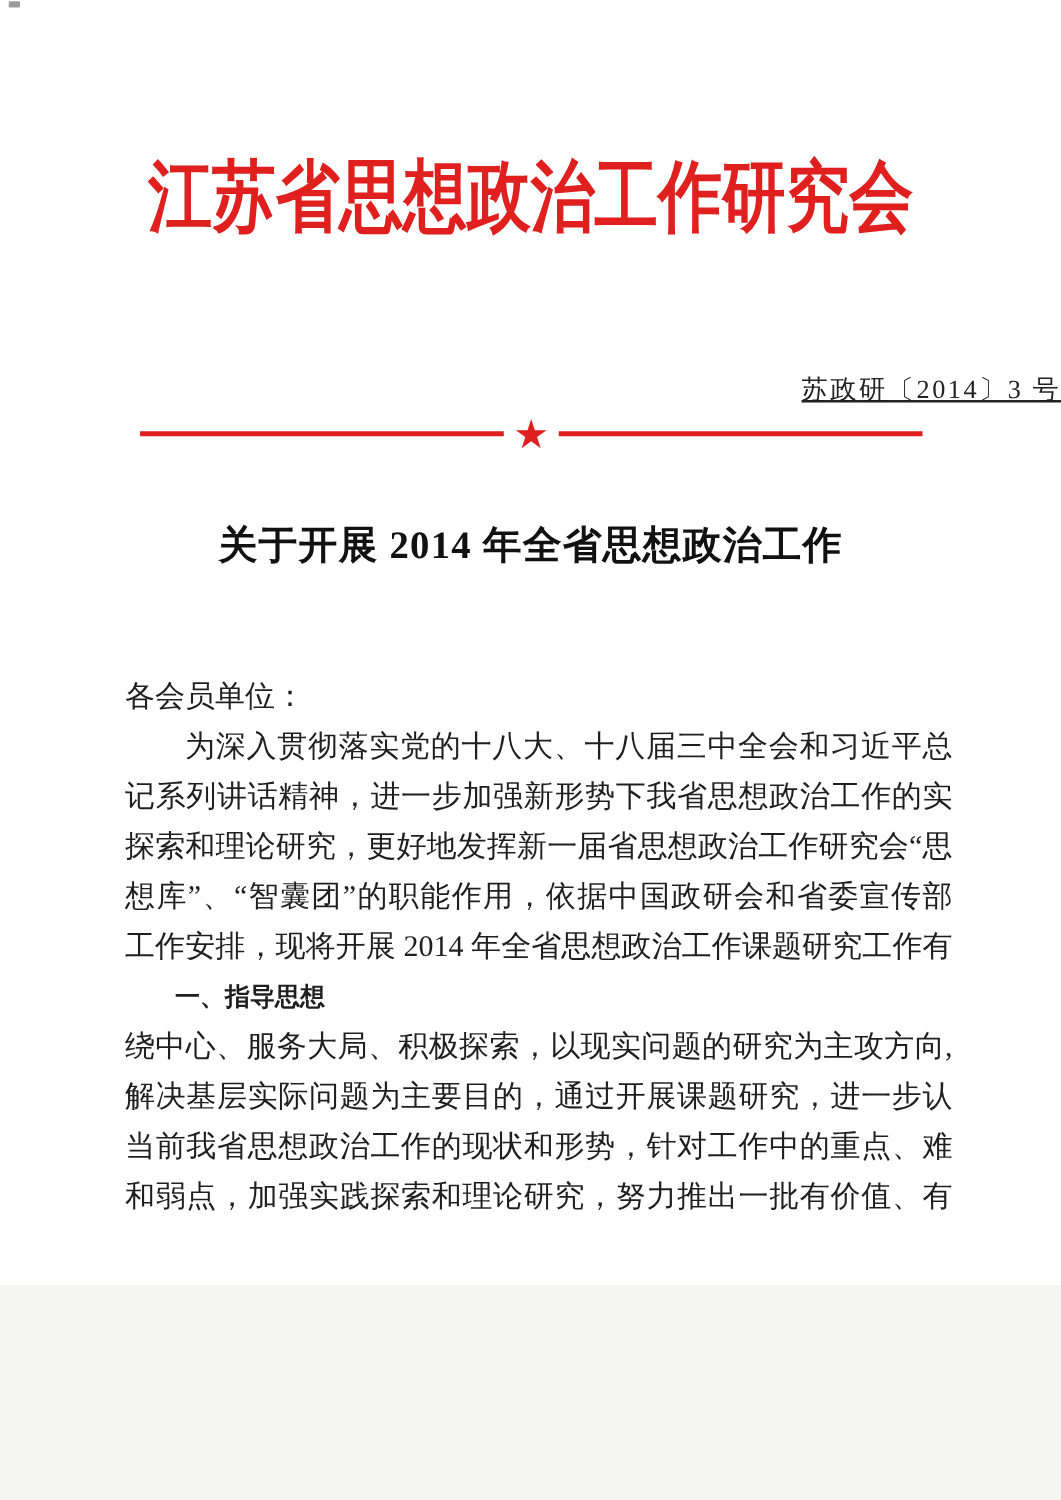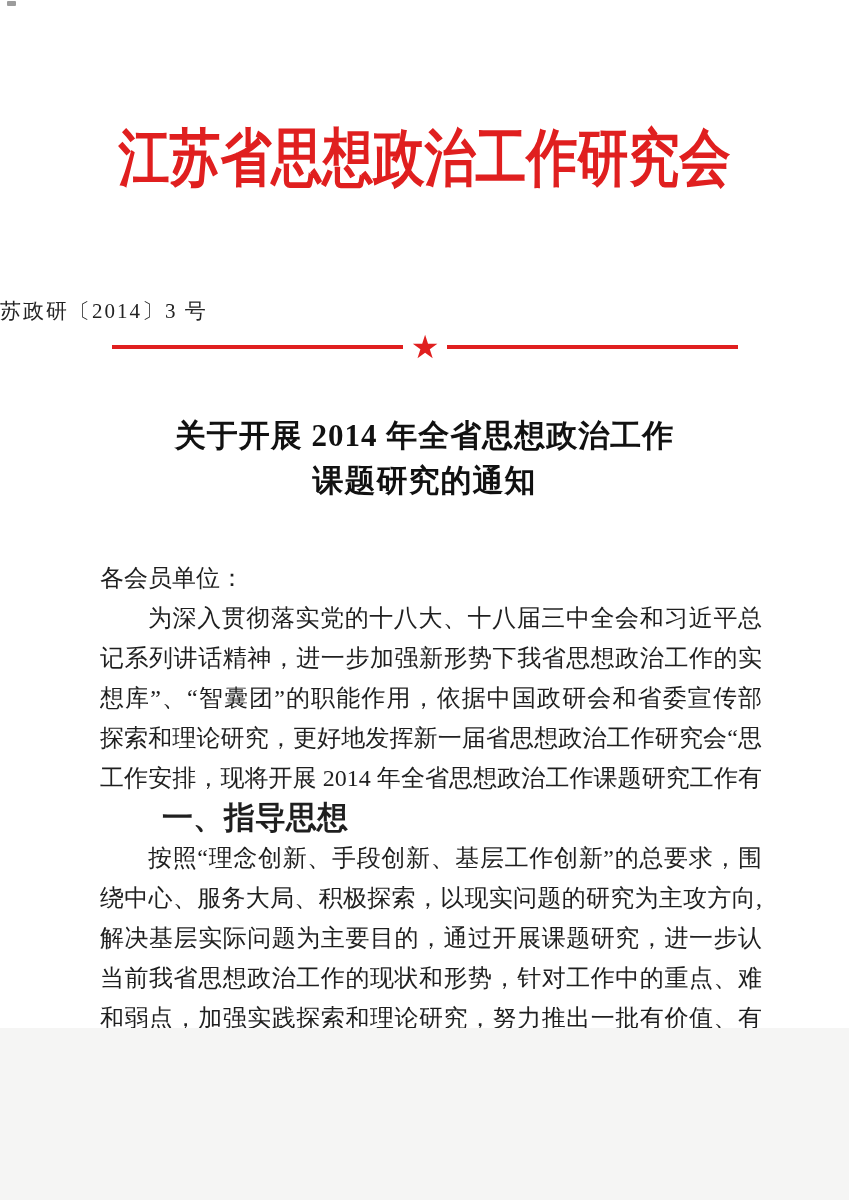--- a/index.html
+++ b/index.html
@@ -26,25 +26,26 @@
     font-weight:700;
     font-size:51px;
     letter-spacing:0px;
     line-height:1.0;
     transform:scaleY(1.22);
     transform-origin:center top;
     white-space:nowrap;
   }
   .docnum{
     position:absolute;left:0;top:299px;width:849px;
-    text-align:left;
+    text-align:right;
     color:#222;
     font-size:21px;
     letter-spacing:2px;
     line-height:24px;
+    text-decoration:underline;
   }
   .red-divider{
     position:absolute;left:112px;top:331px;width:626px;height:32px;
     display:flex;align-items:center;
   }
   .red-divider .seg{
     flex:1 1 auto;height:4px;background:#e01f1f;
   }
   .red-divider .star{
     flex:0 0 auto;
@@ -60,38 +61,37 @@
     color:#111;
     font-weight:700;
     font-size:31px;
     line-height:45px;
     letter-spacing:1px;
   }
   .body-text{
     position:absolute;left:100px;top:538px;width:662px;
     color:#1f1f1f;
     font-size:24px;
-    margin-top:20px;
   }
   .line{
     height:40px;
     line-height:40px;
     white-space:nowrap;
   }
   .line.full{
     white-space:normal;
     text-align:justify;
     text-align-last:justify;
     overflow:hidden;
   }
   .line.indent{ text-indent:2em; }
   .line.heading{
     font-family:"Liberation Sans","DejaVu Sans",sans-serif;
     font-weight:700;
-    font-size:31px;
+    font-size:20px;
     text-indent:2em;
   }
   .pageno{
     position:absolute;top:1106px;right:115px;
     color:#333;
     font-size:19px;
     letter-spacing:3px;
     line-height:24px;
   }
 </style>
@@ -107,35 +107,33 @@
   <div class="docnum">苏政研〔2014〕3 号</div>
 
   <div class="red-divider">
     <span class="seg"></span>
     <span class="star">★</span>
     <span class="seg"></span>
   </div>
 
   <div class="doc-title">
     <div>关于开展 2014 年全省思想政治工作</div>
-    <div>课题研究的通知</div>
   </div>
 
   <div class="body-text">
     <div class="line salutation">各会员单位：</div>
 
     <div class="line full indent">为深入贯彻落实党的十八大、十八届三中全会和习近平总书</div>
     <div class="line full">记系列讲话精神，进一步加强新形势下我省思想政治工作的实践</div>
+    <div class="line full">探索和理论研究，更好地发挥新一届省思想政治工作研究会“思</div>
     <div class="line full">想库”、“智囊团”的职能作用，依据中国政研会和省委宣传部</div>
-    <div class="line full">探索和理论研究，更好地发挥新一届省思想政治工作研究会“思</div>
     <div class="line full">工作安排，现将开展 2014 年全省思想政治工作课题研究工作有关</div>
 
     <div class="line heading">一、指导思想</div>
 
-    <div class="line full indent">按照“理念创新、手段创新、基层工作创新”的总要求，围</div>
     <div class="line full">绕中心、服务大局、积极探索，以现实问题的研究为主攻方向,以</div>
     <div class="line full">解决基层实际问题为主要目的，通过开展课题研究，进一步认清</div>
     <div class="line full">当前我省思想政治工作的现状和形势，针对工作中的重点、难点</div>
     <div class="line full">和弱点，加强实践探索和理论研究，努力推出一批有价值、有分</div>
   </div>
 
   <div class="pageno">— 1 —</div>
 
 </div>
 

